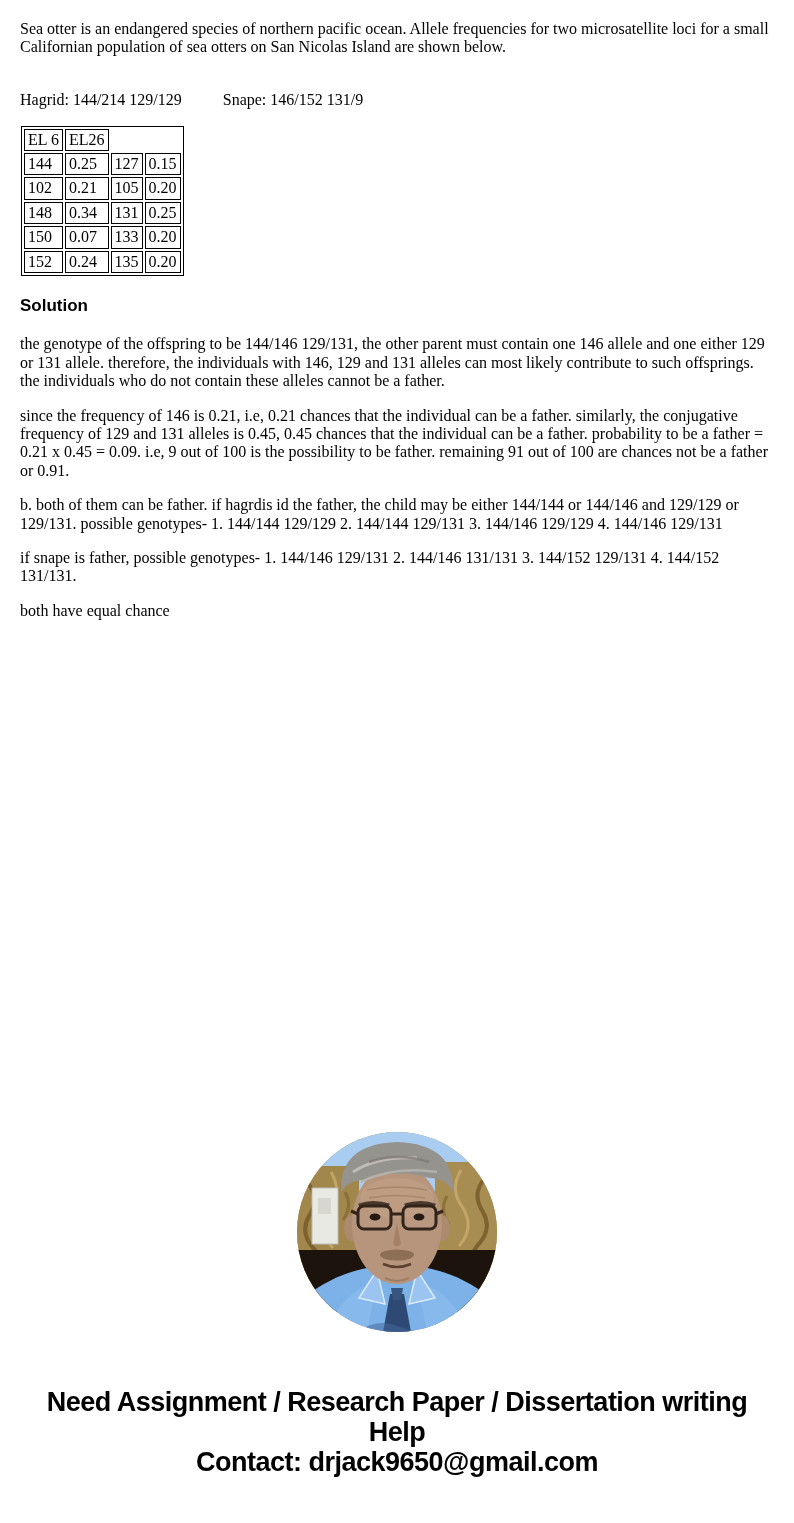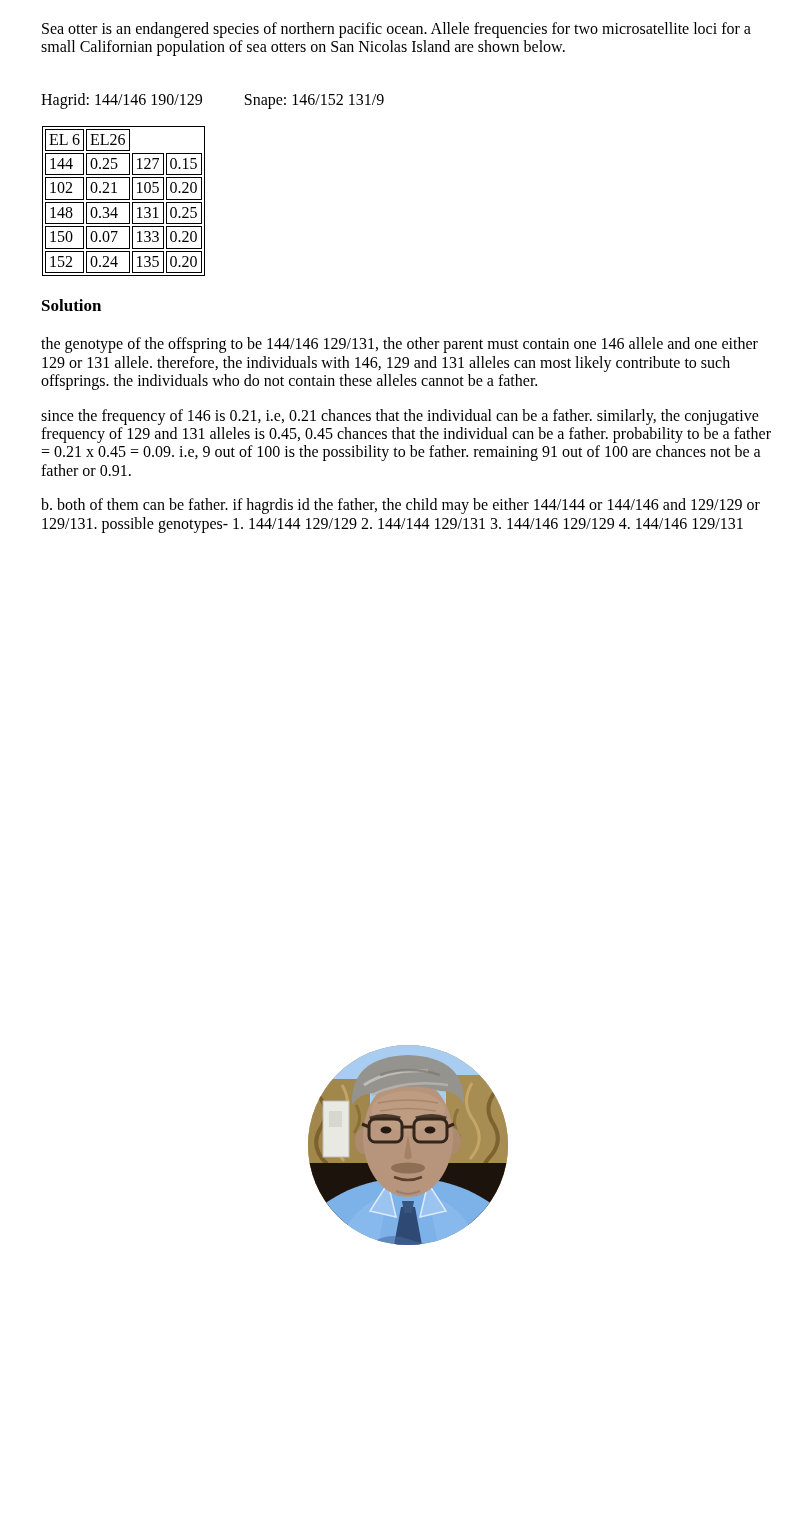--- a/index.html
+++ b/index.html
@@ -11,21 +11,20 @@
   body {
     width: 794px;
     min-height: 1523px;
     font-family: "Liberation Serif", serif;
     font-size: 16px;
     line-height: 1.15;
   }
   .page {
     padding: 20px;
     box-sizing: border-box;
-    margin-left: 21px;
   }
   p {
     margin: 0 0 16px 0;
   }
   .snape-part {
     margin-left: 41px;
   }
   
   table.freq {
     border-collapse: separate;
@@ -33,21 +32,21 @@
     border: 1px solid #000;
     margin: 0 0 6px 1px;
     font-size: 16px;
   }
   table.freq td {
     border: 1px solid #000;
     padding: 1px 3px;
     white-space: nowrap;
   }
   h3.solution-heading {
-    font-family: Liberation Serif, serif;
+    font-family: Liberation Sans, sans-serif;
     font-size: 17px;
     font-weight: bold;
     margin: 20px 0 20px 0;
   }
   .avatar-wrap {
     margin-top: 512px;
     text-align: center;
   }
   .avatar {
     display: inline-block;
@@ -75,21 +74,21 @@
 </style>
 </head>
 <body>
 
 <div class="page">
 
   <p>Sea otter is an endangered species of northern pacific ocean. Allele frequencies for two microsatellite loci for a small Californian population of sea otters on San Nicolas Island are shown below.</p>
 
 
   <p><br>
-    <span>Hagrid: 144/146 190/129</span><span class="snape-part">Snape: 146/152 131/9</span>
+    <span>Hagrid: 144/214 129/129</span><span class="snape-part">Snape: 146/152 131/9</span>
   </p>
 
   <table class="freq">
     <tbody>
       <tr>
         <td>EL 6</td>
         <td>EL26</td>
       </tr>
       <tr>
         <td>144</td>
@@ -122,20 +121,22 @@
         <td>0.20</td>
       </tr>
     </tbody>
   </table>
 
   <h3 class="solution-heading">Solution</h3>
 
   <p>the genotype of the offspring to be 144/146 129/131, the other parent must contain one 146 allele and one either 129 or 131 allele. therefore, the individuals with 146, 129 and 131 alleles can most likely contribute to such offsprings. the individuals who do not contain these alleles cannot be a father.</p>
   <p>since the frequency of 146 is 0.21, i.e, 0.21 chances that the individual can be a father. similarly, the conjugative frequency of 129 and 131 alleles is 0.45, 0.45 chances that the individual can be a father. probability to be a father = 0.21 x 0.45 = 0.09. i.e, 9 out of 100 is the possibility to be father. remaining 91 out of 100 are chances not be a father or 0.91.</p>
   <p>b. both of them can be father. if hagrdis id the father, the child may be either 144/144 or 144/146 and 129/129 or 129/131. possible genotypes- 1. 144/144 129/129 2. 144/144 129/131 3. 144/146 129/129 4. 144/146 129/131</p>
+  <p>if snape is father, possible genotypes- 1. 144/146 129/131 2. 144/146 131/131 3. 144/152 129/131 4. 144/152 131/131.</p>
+  <p>both have equal chance</p>
 
   <div class="avatar-wrap">
     <span class="avatar">
       <svg width="200" height="200" viewBox="0 0 200 200" xmlns="http://www.w3.org/2000/svg">
 
         <rect x="0" y="0" width="200" height="200" fill="#a58a4f"></rect>
 
         <rect x="0" y="0" width="200" height="62" fill="#a9cdf0"></rect>
 
         <rect x="0" y="34" width="62" height="130" fill="#a2874c"></rect>
@@ -196,14 +197,18 @@
 
         <ellipse cx="100" cy="123" rx="17" ry="5.5" fill="#86644c" opacity="0.8"></ellipse>
 
         <path d="M86,132 Q100,138 114,132" stroke="#5d4030" stroke-width="2.5" fill="none"></path>
 
         <path d="M88,146 Q100,152 112,146" stroke="#97755c" stroke-width="2" fill="none" opacity="0.7"></path>
       </svg>
     </span>
   </div>
 
+  <div class="footer">
+    <span class="line">Need Assignment / Research Paper / Dissertation writing Help</span>
+    <span class="line">Contact: drjack9650@gmail.com</span>
+  </div>
 
 </div>
 
 </body></html>

